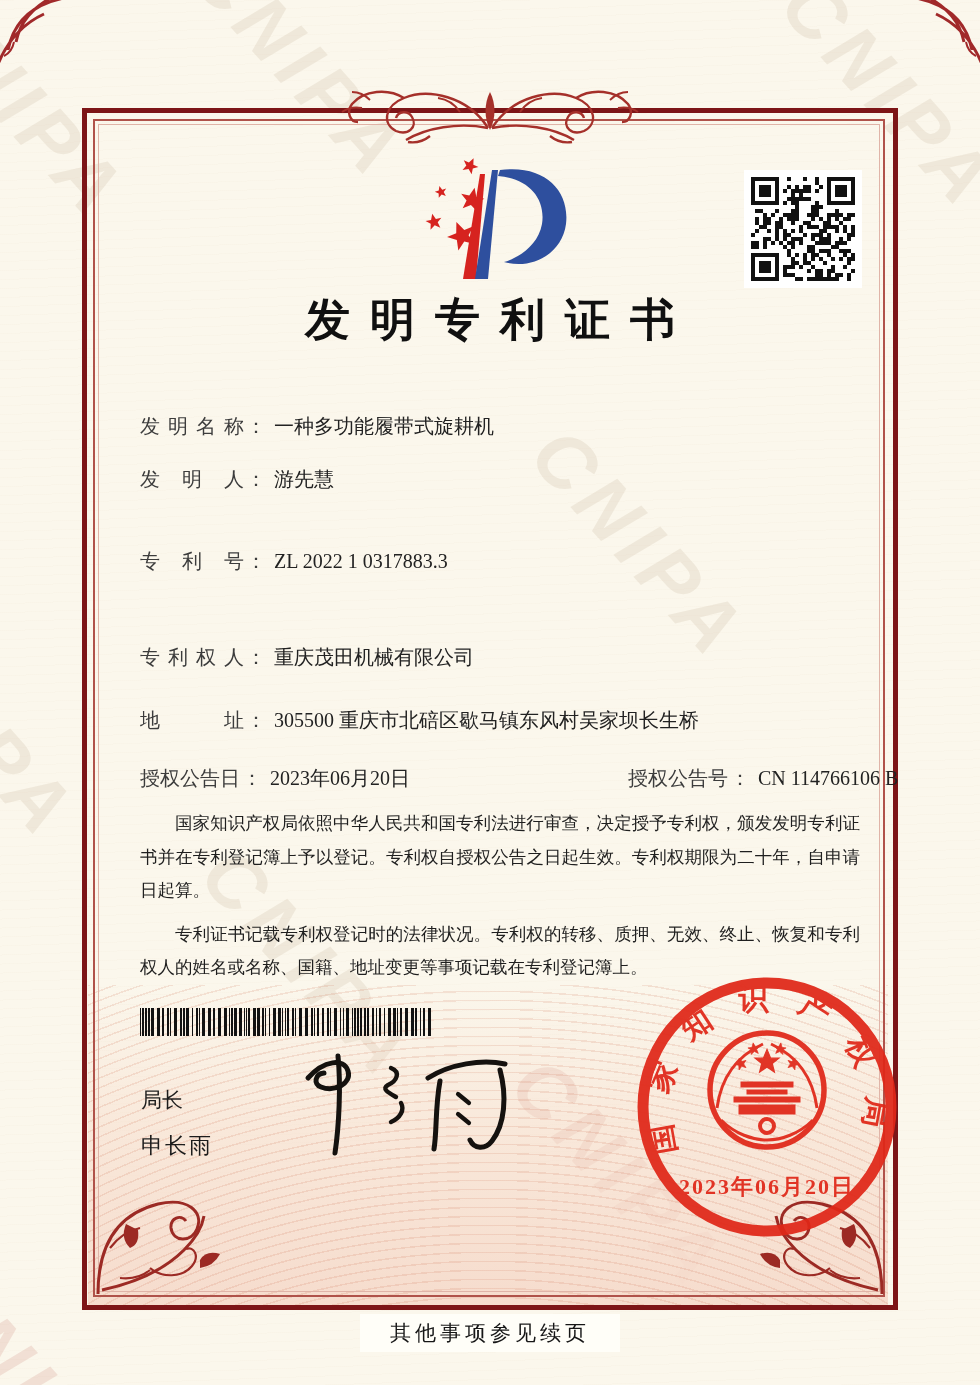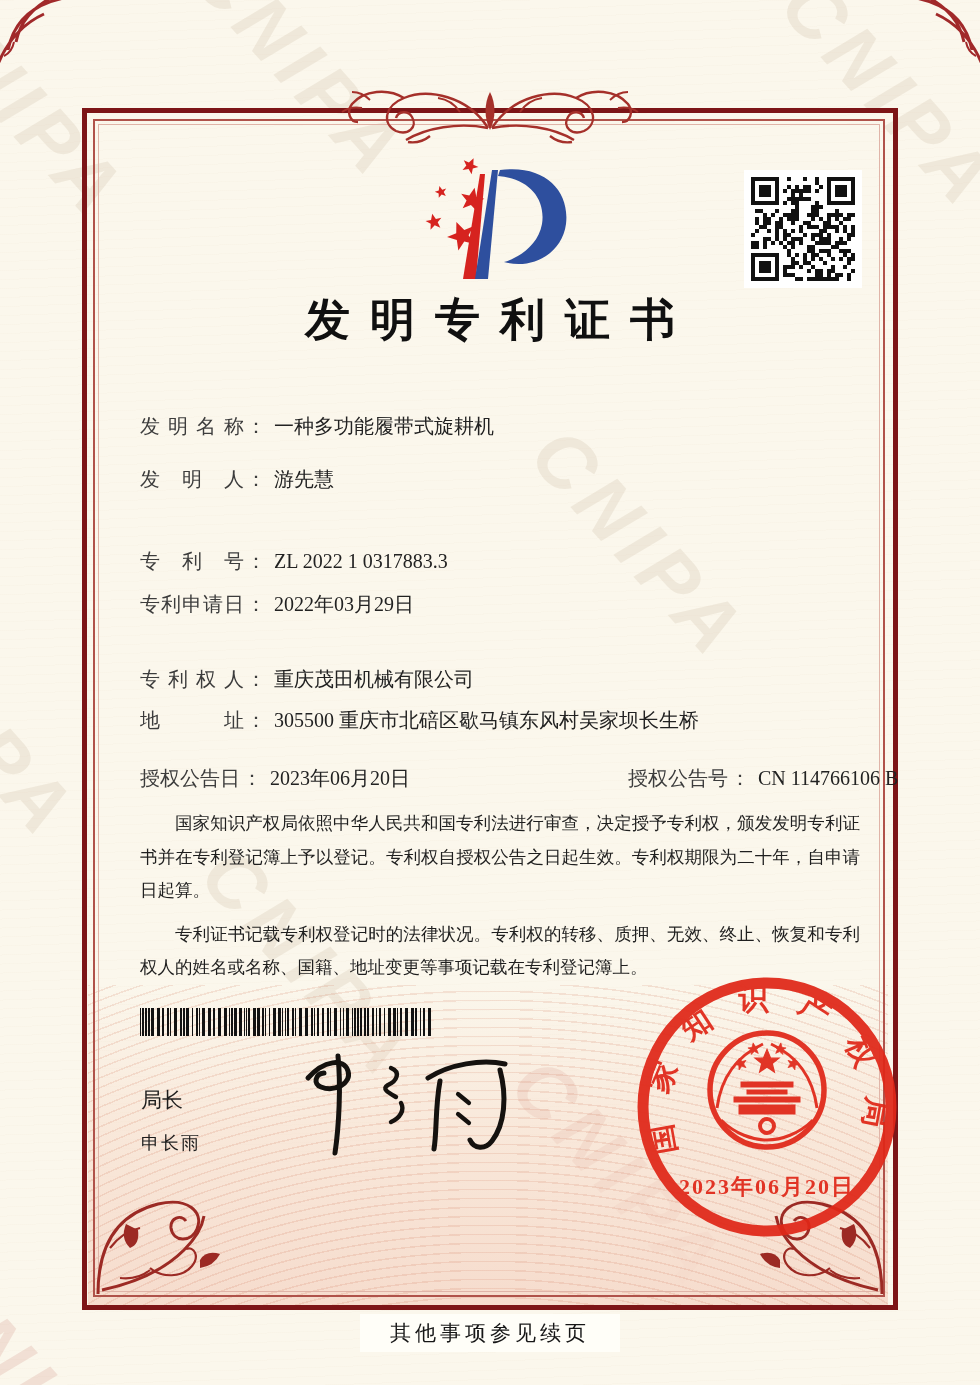--- a/index.html
+++ b/index.html
@@ -40,21 +40,21 @@
   .fvalue{color:#222;}
   .grant2{position:absolute; left:488px; top:0; white-space:nowrap;}
   .paras{position:absolute; left:140px; top:808px; width:720px; font-size:17.5px;
       line-height:1.92; color:#1f1f1f; text-align:justify;font-family:Liberation Mono, monospace;}
   .paras p{margin:0 0 10px 0; text-indent:2em;}
   .barcode{position:absolute; left:140px; top:1008px; width:296px; height:28px; font-size:0;}
   .barcode i{display:inline-block; height:100%; background:#121212;}
   .director-label{position:absolute; left:141px; top:1086px; font-family:"Liberation Sans",sans-serif;
       font-size:21px; color:#1c1c1c;}
   .director-name{position:absolute; left:141px; top:1131px; font-family:"Liberation Sans",sans-serif;
-      font-size:18px; color:#1c1c1c; letter-spacing:2px;}
+      font-size:22px; color:#1c1c1c; letter-spacing:2px;}
   .signature{position:absolute; left:288px; top:1046px;}
   .seal{position:absolute; left:632px; top:972px; opacity:0.93;}
   .page-info{position:absolute; left:0; top:1264px; width:100%; text-align:center;
       font-size:15px; letter-spacing:2px; color:#2a2a2a; z-index:3;}
   .cont-box{position:absolute; left:50%; transform:translateX(-50%); top:1314px;
       background:#fffef8; padding:5px 30px; font-size:21px; letter-spacing:4px; color:#161616; z-index:3;}
 </style>
 </head>
 <body>
 
@@ -385,24 +385,21 @@
 
     <div class="field-row" style="top:413px;">
       <span class="flabel">发明名称</span><span class="fcolon">：</span><span class="fvalue">一种多功能履带式旋耕机</span>
     </div>
     <div class="field-row" style="top:466px;font-family:Liberation Mono, monospace;">
       <span class="flabel">发明人</span><span class="fcolon">：</span><span class="fvalue">游先慧</span>
     </div>
     <div class="field-row" style="top:530px;margin-top:18px;">
       <span class="flabel">专利号</span><span class="fcolon">：</span><span class="fvalue">ZL 2022 1 0317883.3</span>
     </div>
-    <div class="field-row" style="top:591px;">
-      <span class="flabel">专利申请日</span><span class="fcolon">：</span><span class="fvalue">2022年03月29日</span>
-    </div>
-    <div class="field-row" style="top:666px;">
+    <div class="field-row" style="top:644px;">
       <span class="flabel">专利权人</span><span class="fcolon">：</span><span class="fvalue">重庆茂田机械有限公司</span>
     </div>
     <div class="field-row" style="top:707px;">
       <span class="flabel">地址</span><span class="fcolon">：</span><span class="fvalue">305500 重庆市北碚区歇马镇东风村吴家坝长生桥</span>
     </div>
     <div class="field-row" style="top:765px;">
       <span>授权公告日</span><span class="fcolon">：</span><span class="fvalue">2023年06月20日</span>
       <span class="grant2">
         <span>授权公告号</span><span class="fcolon">：</span><span class="fvalue">CN 114766106 B</span>
       </span>

